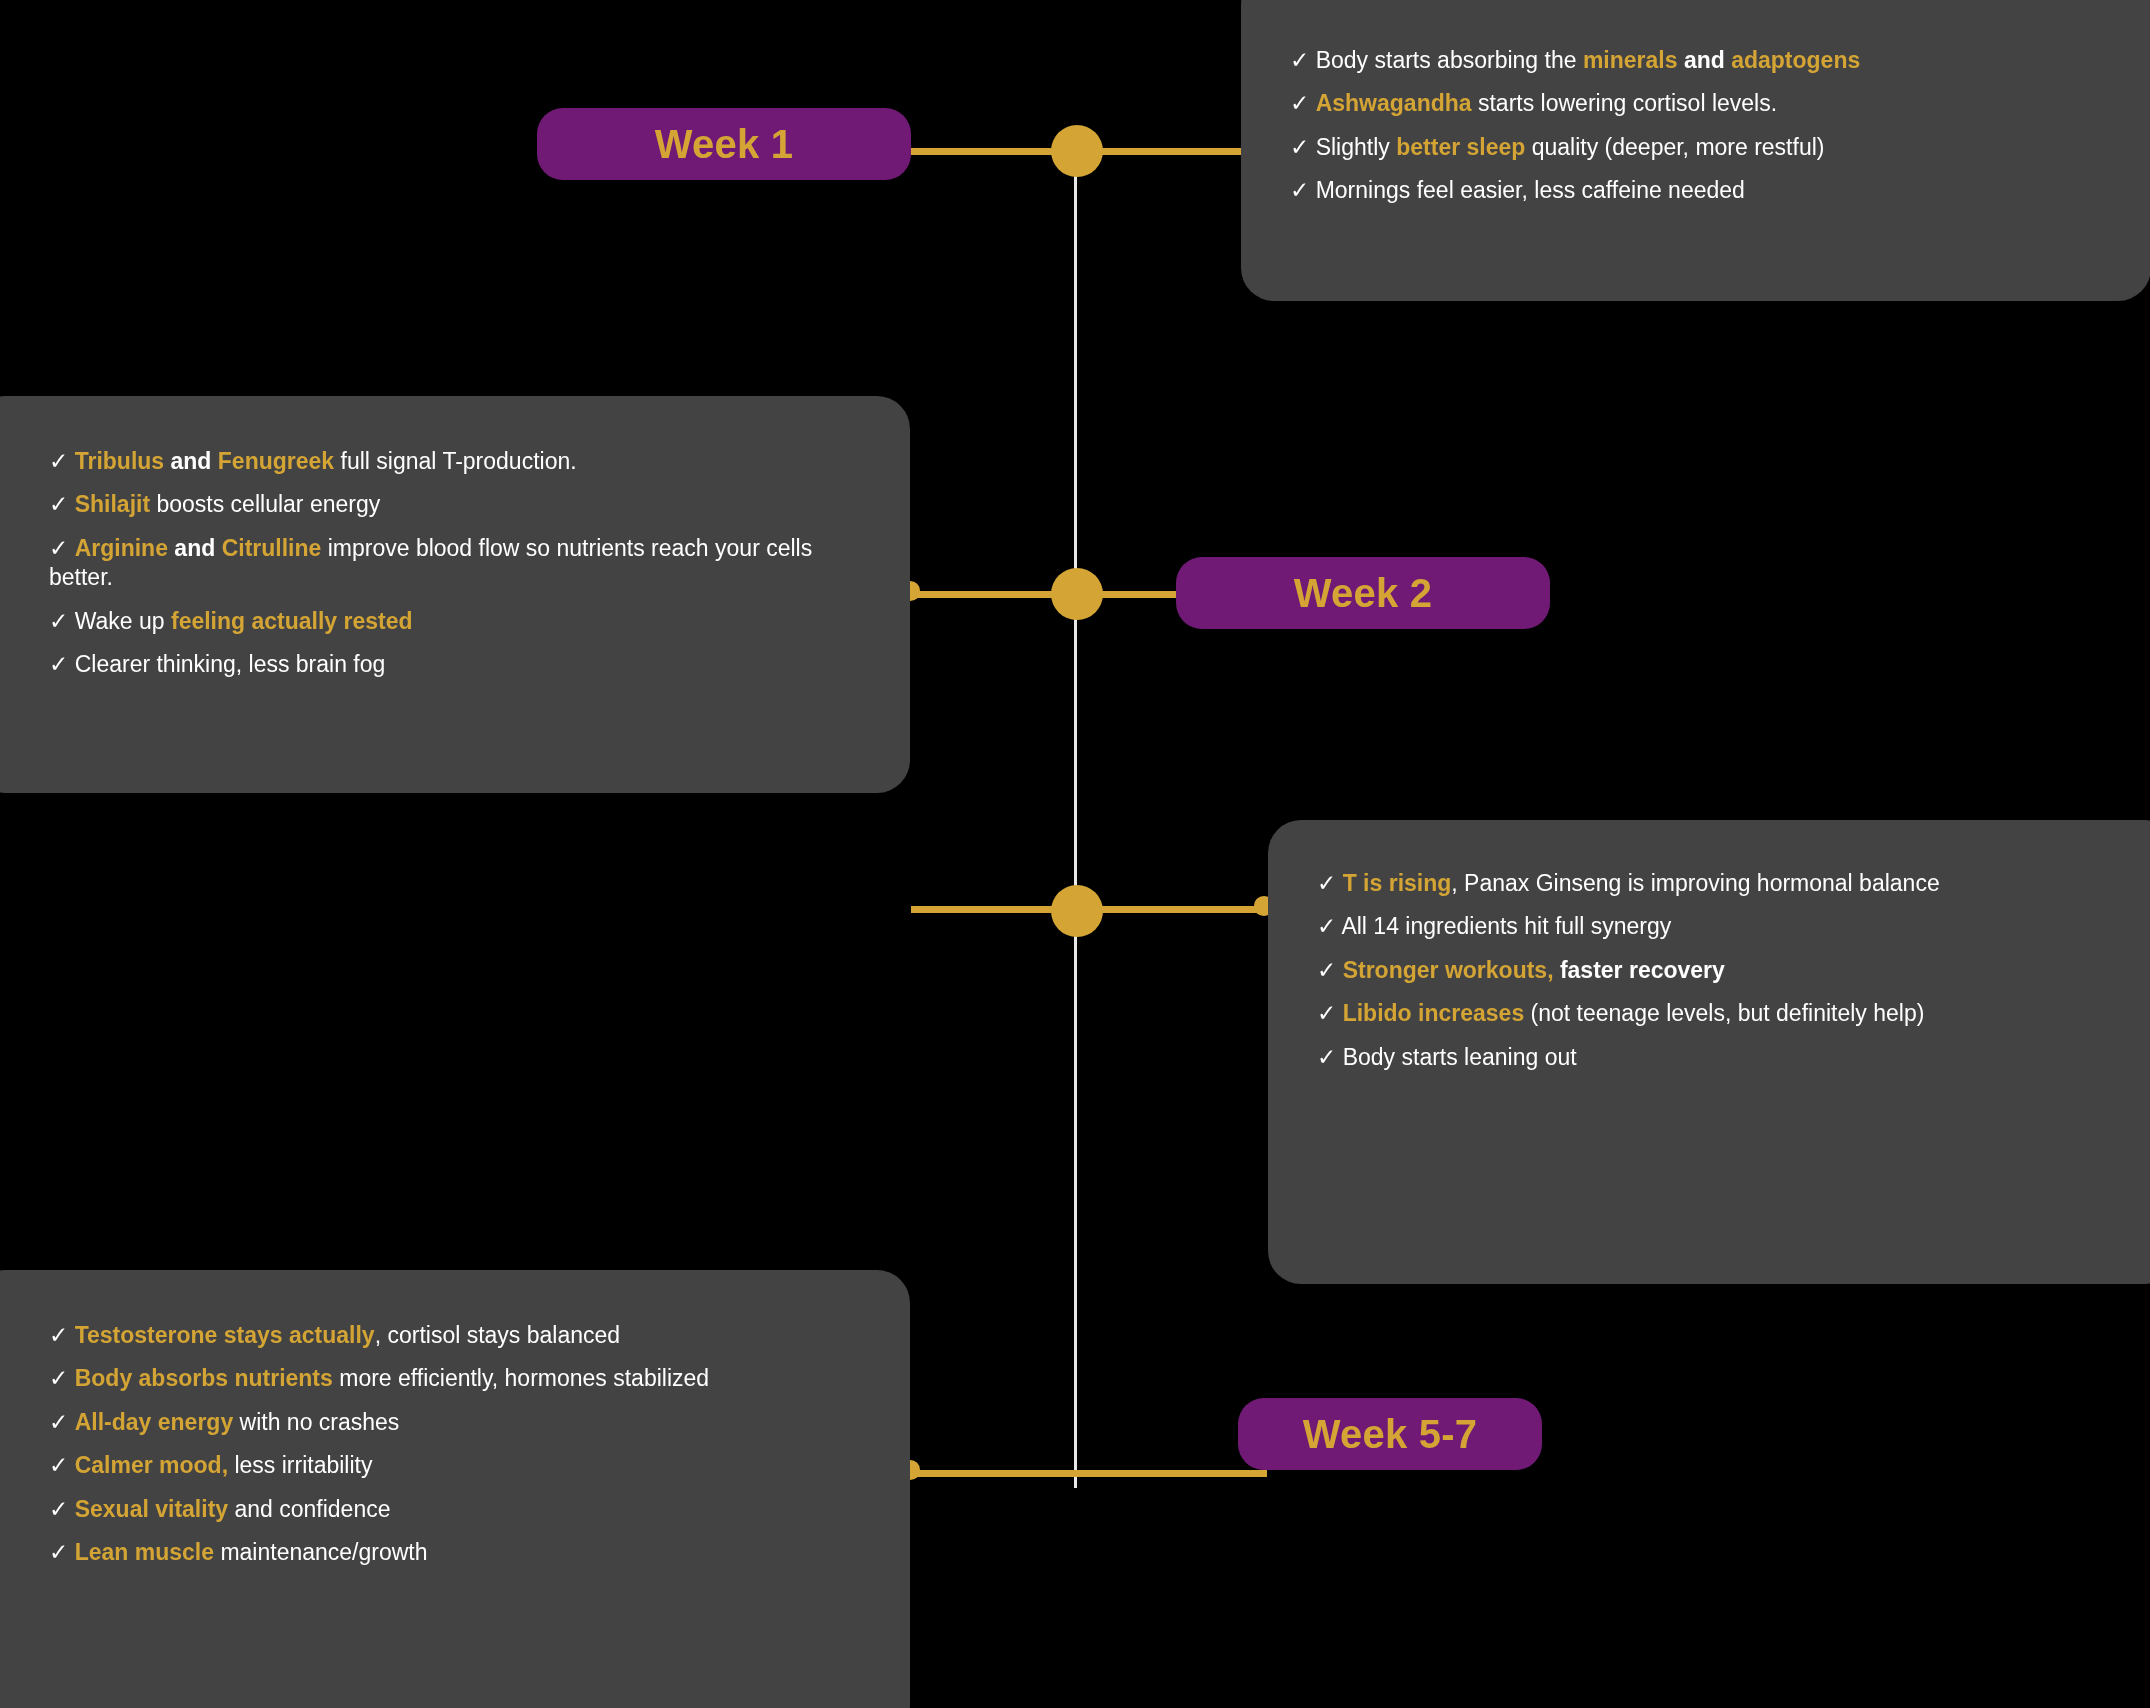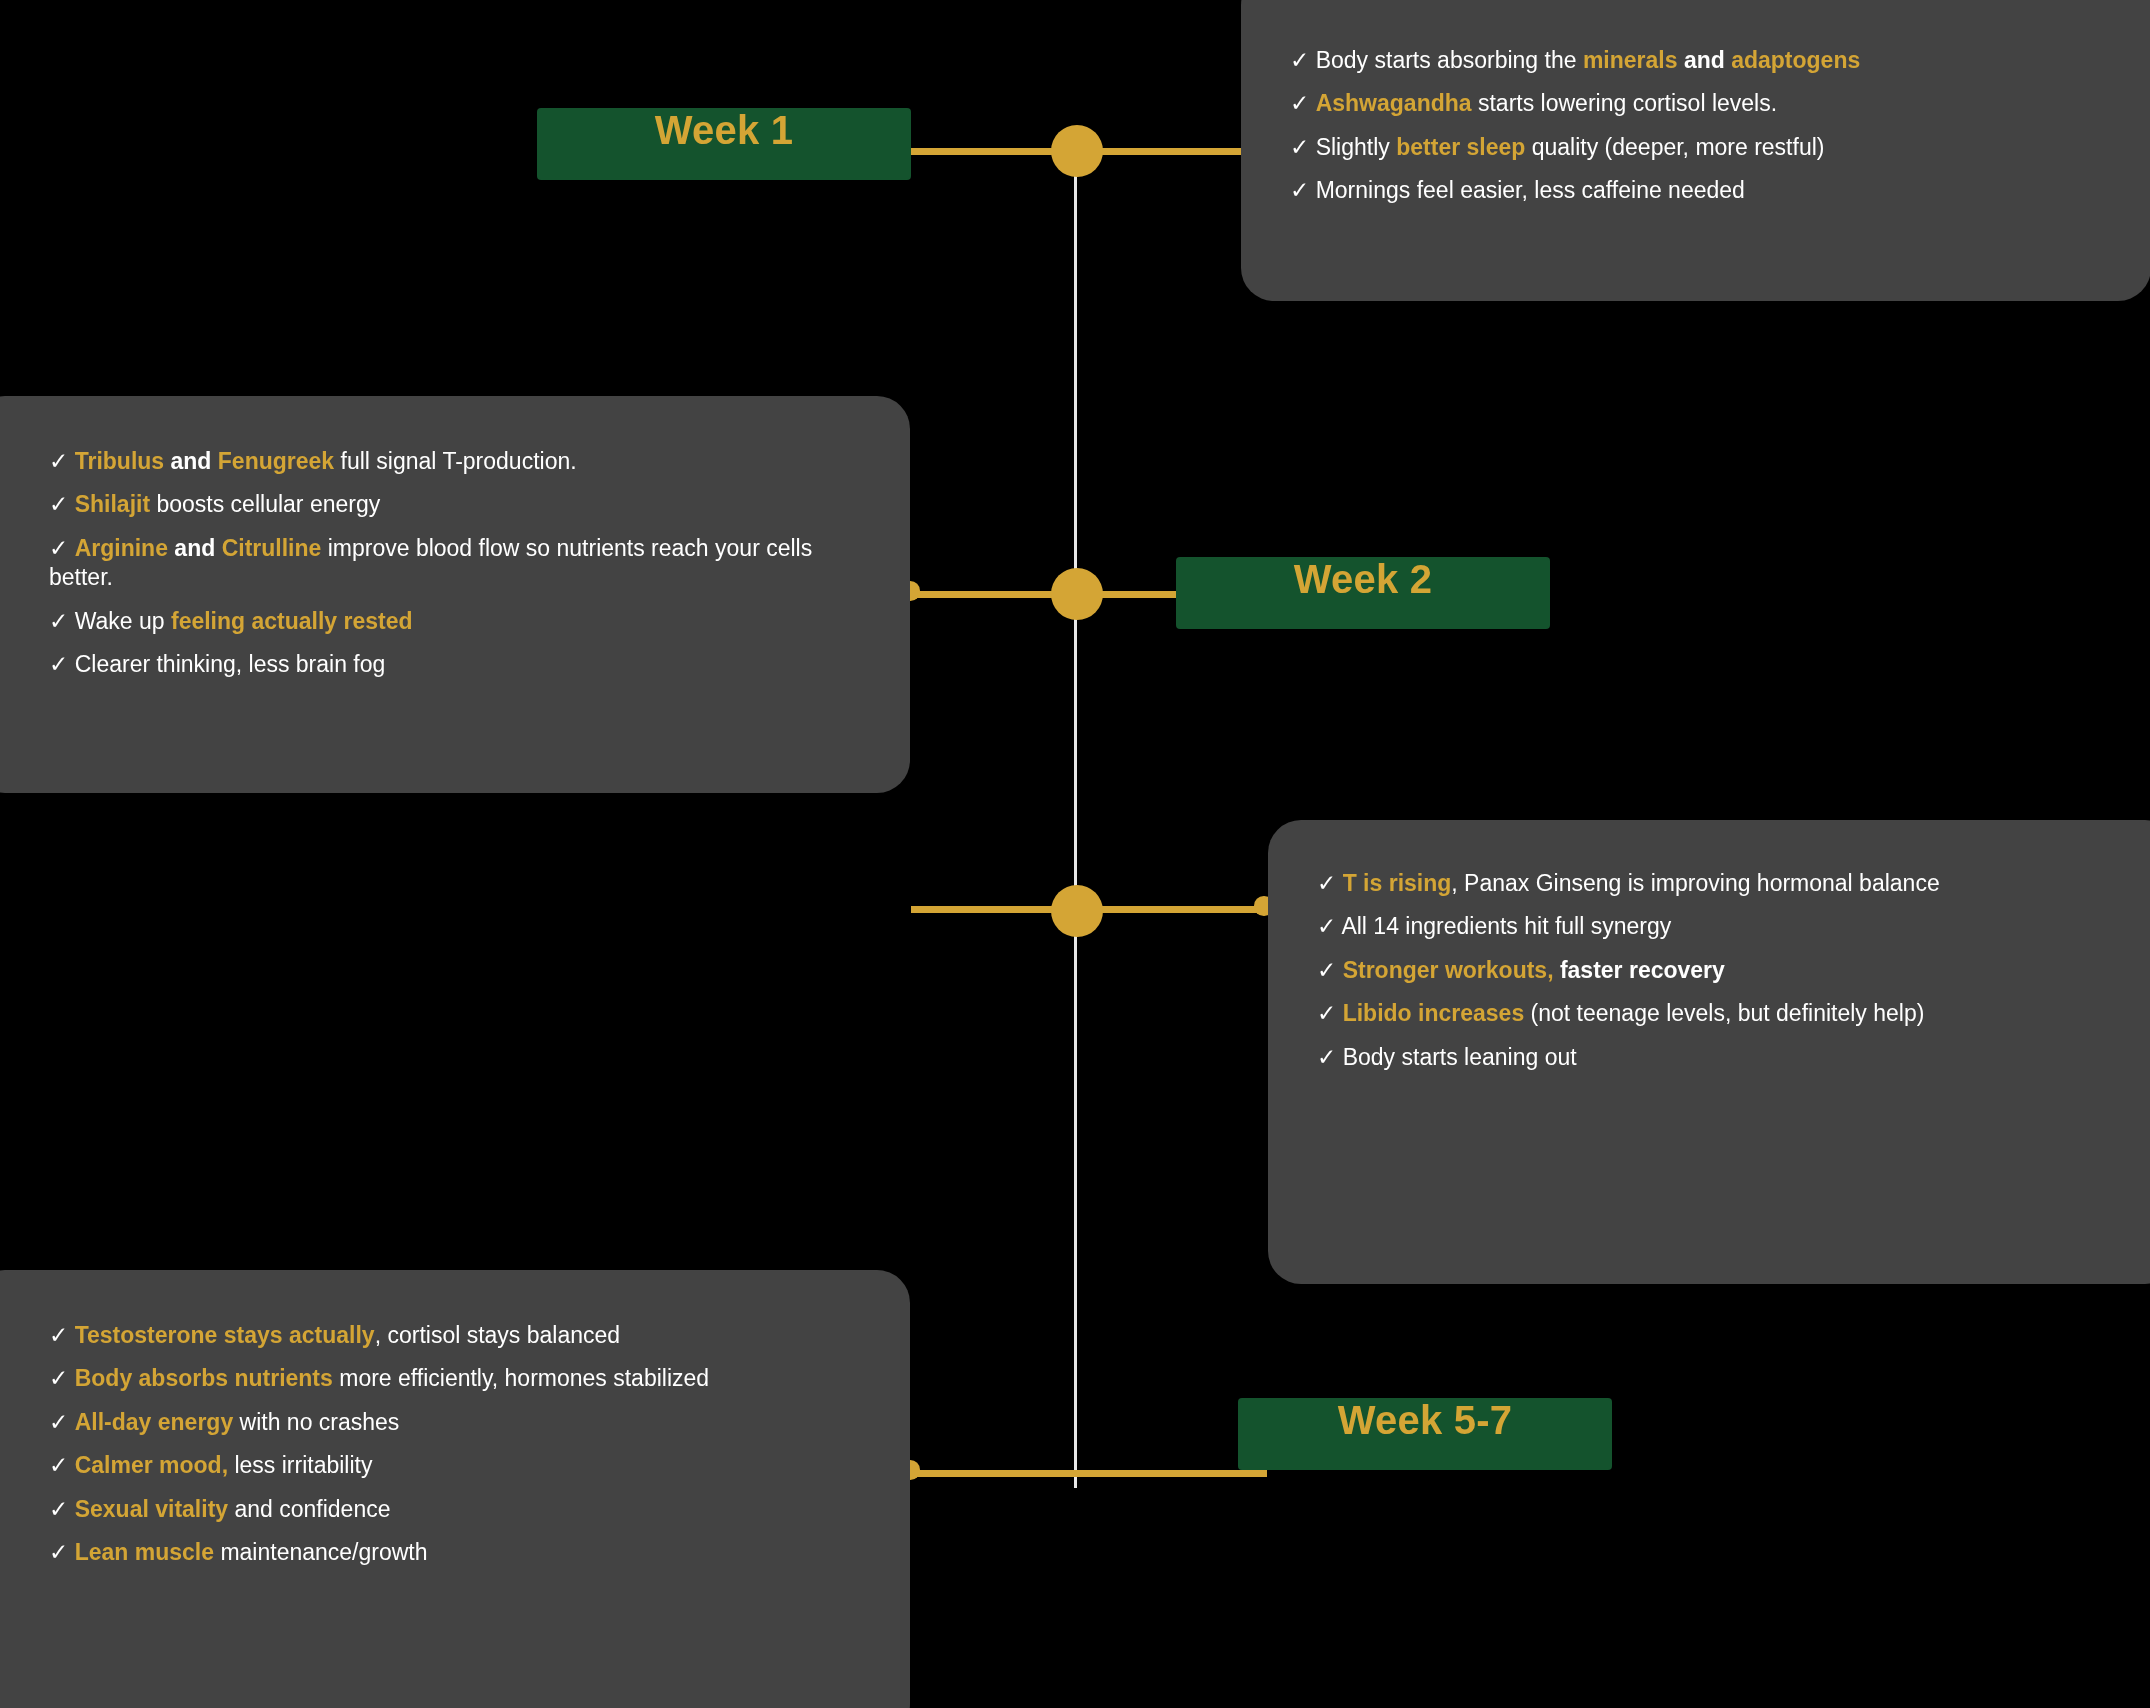--- a/index.html
+++ b/index.html
@@ -46,24 +46,24 @@
     position: absolute;
     width: 19.5px;
     height: 19.5px;
     border-radius: 50%;
     background: #D4A535;
   }
 
   
   .chip {
     position: absolute;
-    background: #14532d;
-    border-radius: 4px;
+    background: #701a75;
+    border-radius: 26px;
     display: flex;
-    align-items: flex-start;
+    align-items: center;
     justify-content: center;
     box-sizing: border-box;
   }
   .chip-label {
     color: #D4A535;
     font-weight: bold;
     font-size: 40px;
     letter-spacing: 0.2px;
     white-space: nowrap;
   }
@@ -104,21 +104,21 @@
   #card-week34 { left: 1241px; top: 820px; width: 910px; height: 464px; margin-left: 27px; }
   #card-week34 .card-inner { padding: 49px 28px 0 49px; }
 
   #card-week57 { left: -28px; top: 1270px; width: 938px; height: 467px; }
   #card-week57 .card-inner { padding: 51px 42px 0 77px; }
 
   
   #chip-week1  { left: 537px; top: 108px;  width: 374px; height: 72px; }
   #chip-week2  { left: 1176px; top: 557px; width: 374px; height: 72px; }
   #chip-week34 { left: 537px; top: 874px; width: 374px; height: 72px; }
-  #chip-week57 { left: 1238px; top: 1398px; width: 374px; height: 72px; }
+  #chip-week57 { left: 1238px; top: 1398px; width: 304px; height: 72px; }
 
   
   #spine-line { left: 1074px; top: 151px; height: 1337px; }
 
   #node-week1  { left: 1051px; top: 125px; }
   #node-week2  { left: 1051px; top: 568px; }
   #node-week34 { left: 1051px; top: 885px; }
 
   #conn-week1  { left: 911px; top: 148px;  width: 353px; }
   #conn-week2  { left: 905px; top: 591px; width: 362px; }

